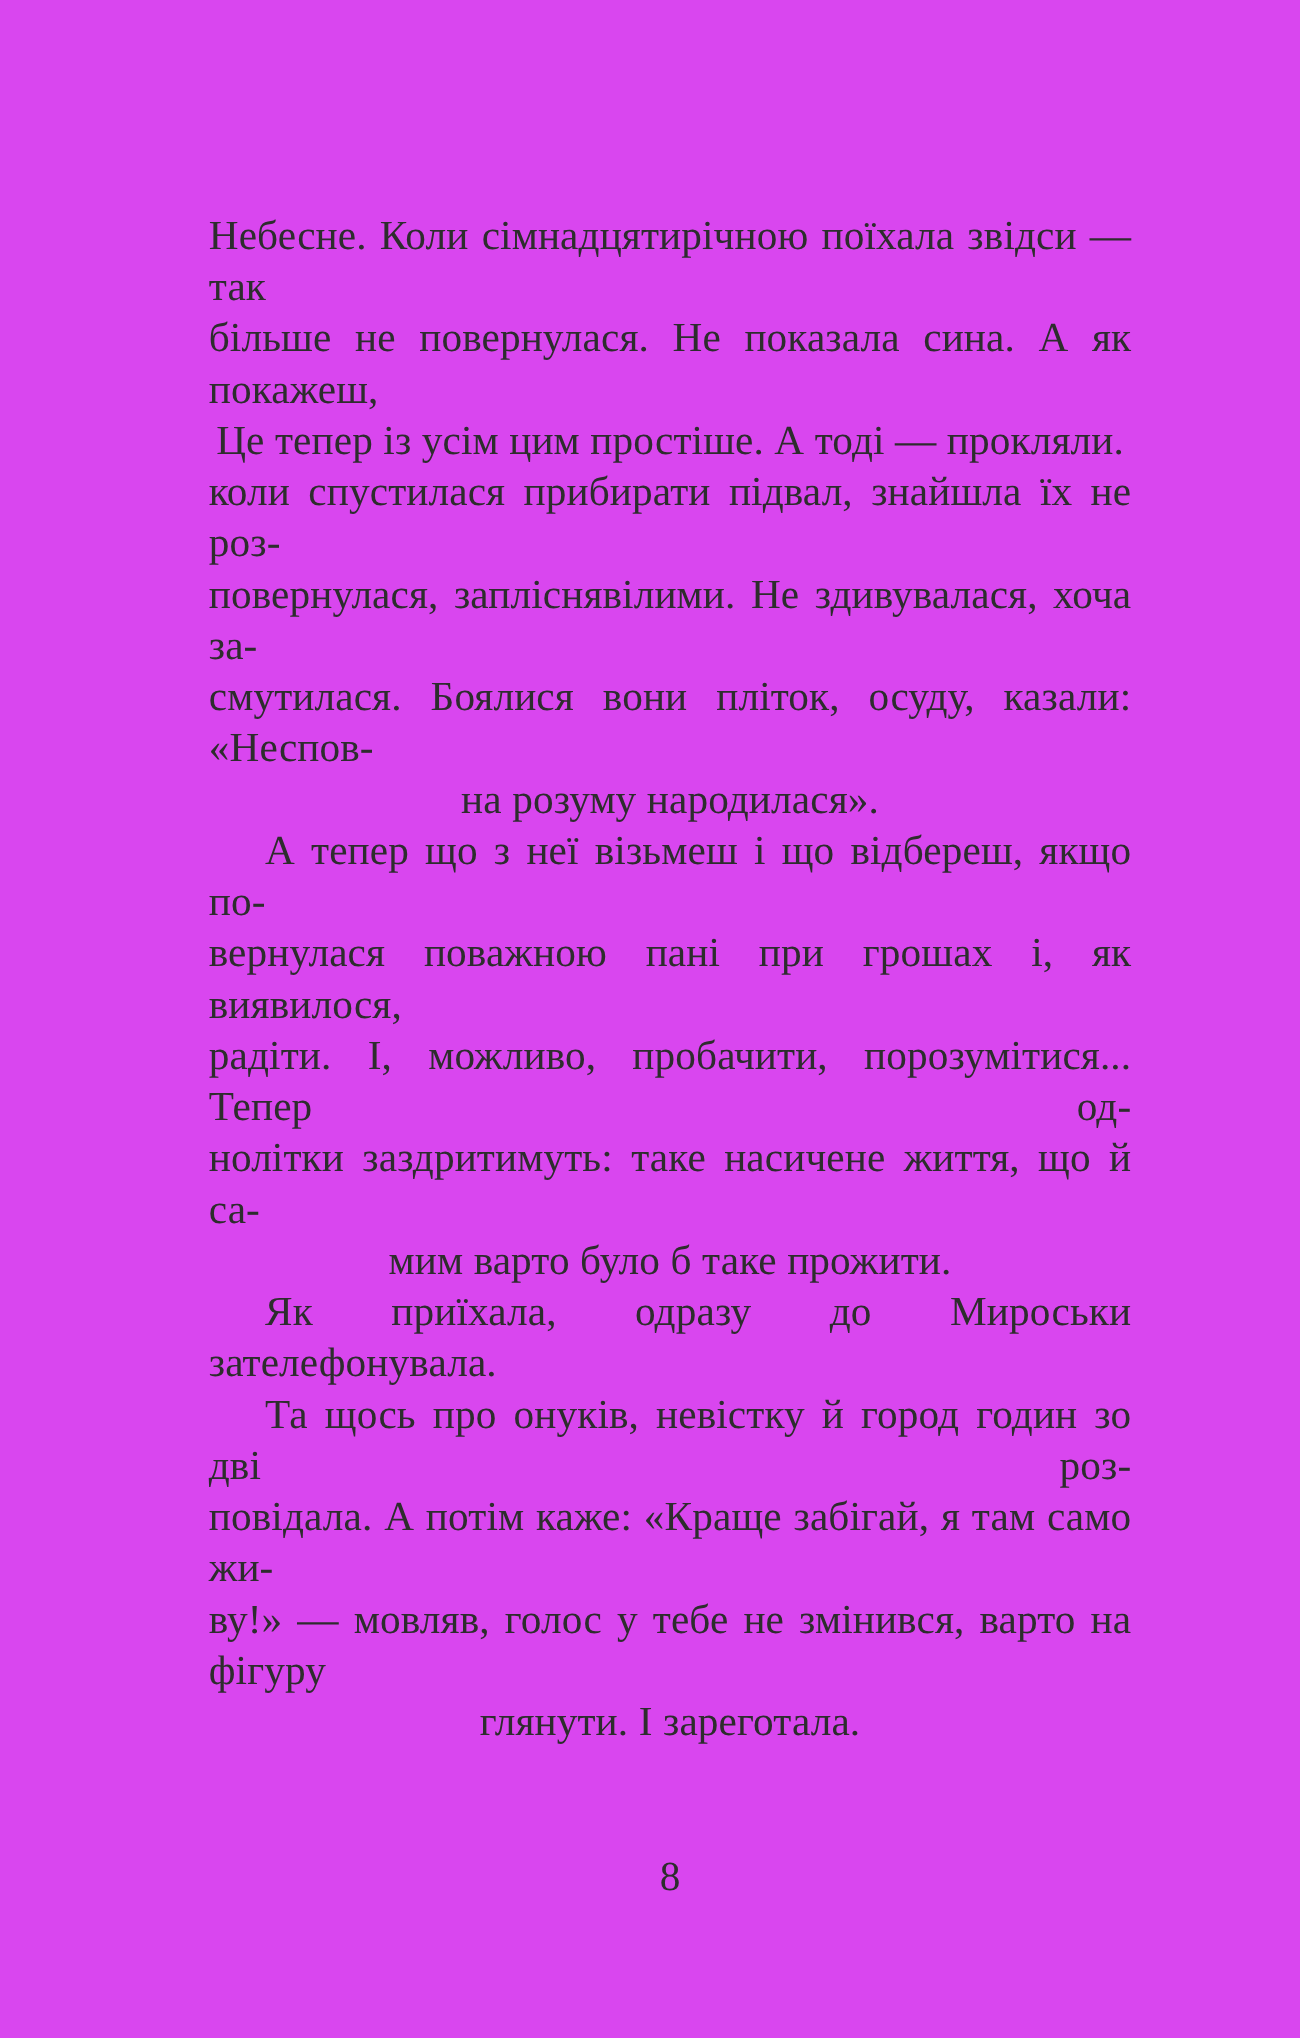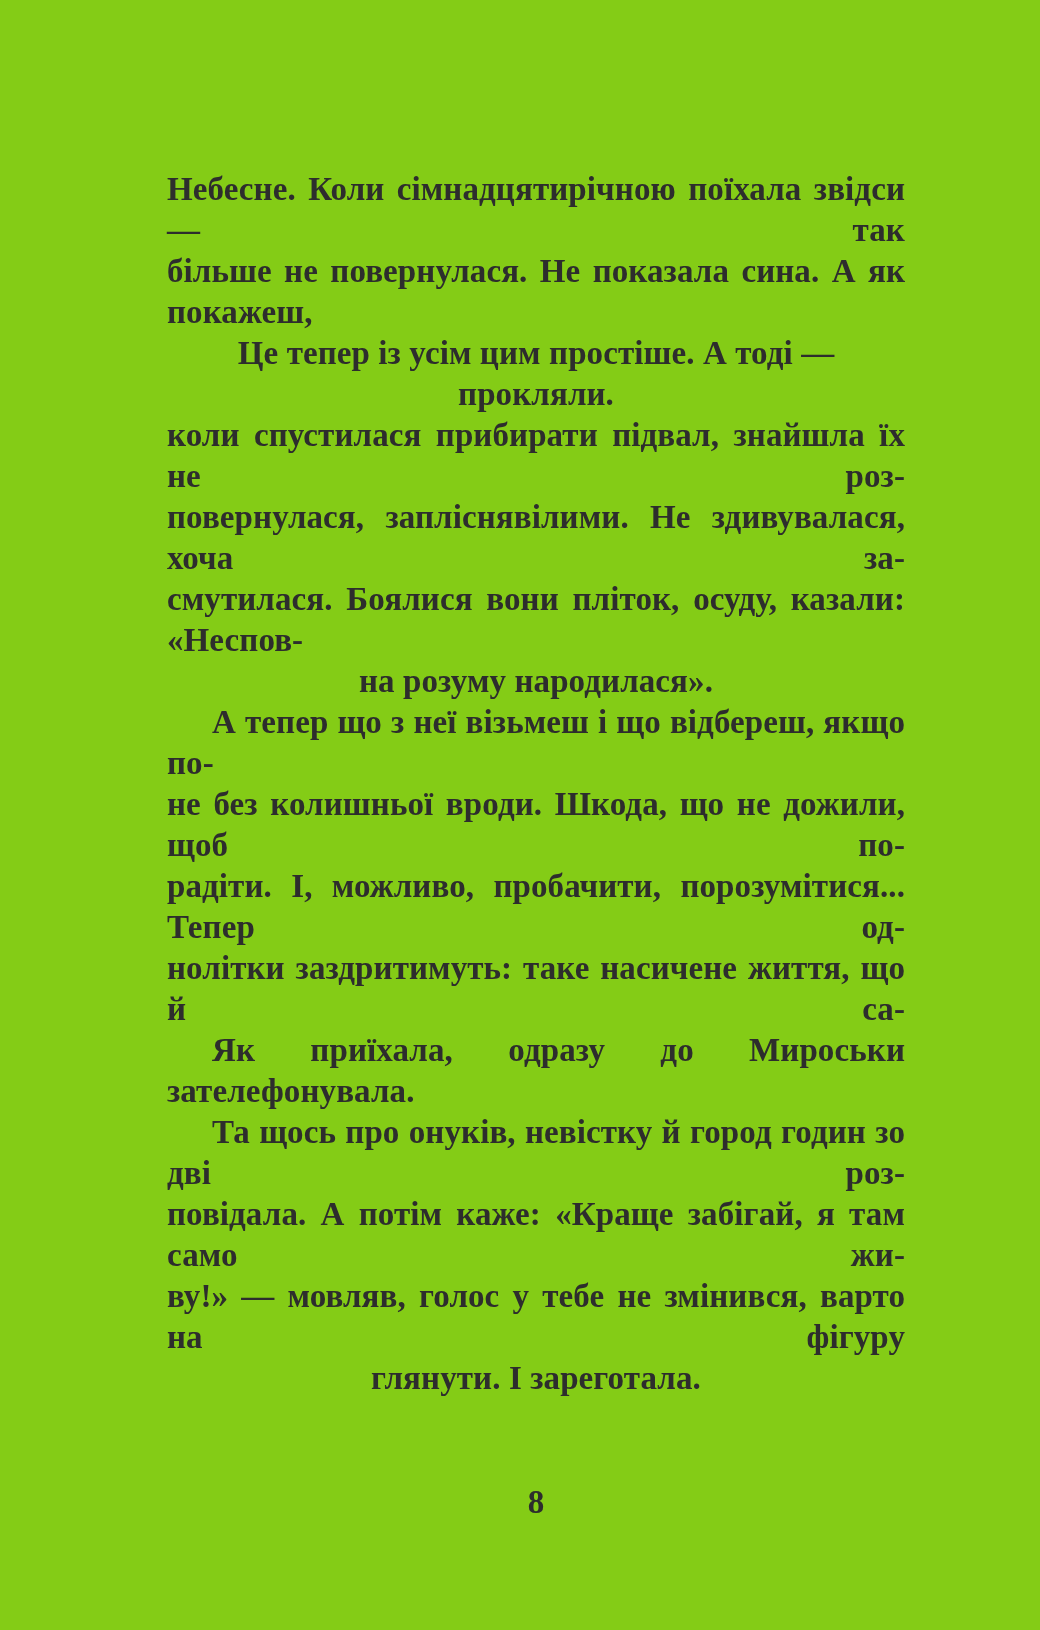--- a/index.html
+++ b/index.html
@@ -10,22 +10,21 @@
   body {
     width: 1040px;
     height: 1630px;
     position: relative;
     overflow: hidden;
     font-family: "Liberation Serif", "DejaVu Serif", serif;
   }
   .page {
     position: absolute;
     inset: 0;
-    background: #84cc16;
-    font-weight: bold;
+    background: #d946ef;
   }
   .text-column {
     position: absolute;
     left: 167px;
     top: 169px;
     width: 738px;
     font-size: 33px;
     line-height: 41px;
     color: #2d2d2d;
     letter-spacing: 0.1px;
@@ -67,23 +66,24 @@
         <div class="line">Це тепер із усім цим простіше. А тоді — прокляли.</div>
       </div>
       <div class="paragraph">
         <div class="line just">коли спустилася прибирати підвал, знайшла їх не роз-</div>
         <div class="line just">повернулася, запліснявілими. Не здивувалася, хоча за-</div>
         <div class="line just">смутилася. Боялися вони пліток, осуду, казали: «Неспов-</div>
         <div class="line">на розуму народилася».</div>
       </div>
       <div class="paragraph">
         <div class="line just indented">А тепер що з неї візьмеш і що відбереш, якщо по-</div>
-        <div class="line just">не без колишньої вроди. Шкода, що не дожили, щоб по-</div>
+        <div class="line just">вернулася поважною пані при грошах і, як виявилося,</div>
         <div class="line just">радіти. І, можливо, пробачити, порозумітися... Тепер од-</div>
         <div class="line just">нолітки заздритимуть: таке насичене життя, що й са-</div>
+        <div class="line">мим варто було б таке прожити.</div>
       </div>
       <div class="paragraph">
         <div class="line just indented">Як приїхала, одразу до Мироськи зателефонувала.</div>
       </div>
       <div class="paragraph">
         <div class="line just indented">Та щось про онуків, невістку й город годин зо дві роз-</div>
         <div class="line just">повідала. А потім каже: «Краще забігай, я там само жи-</div>
         <div class="line just">ву!» — мовляв, голос у тебе не змінився, варто на фігуру</div>
         <div class="line">глянути. І зареготала.</div>
       </div>

